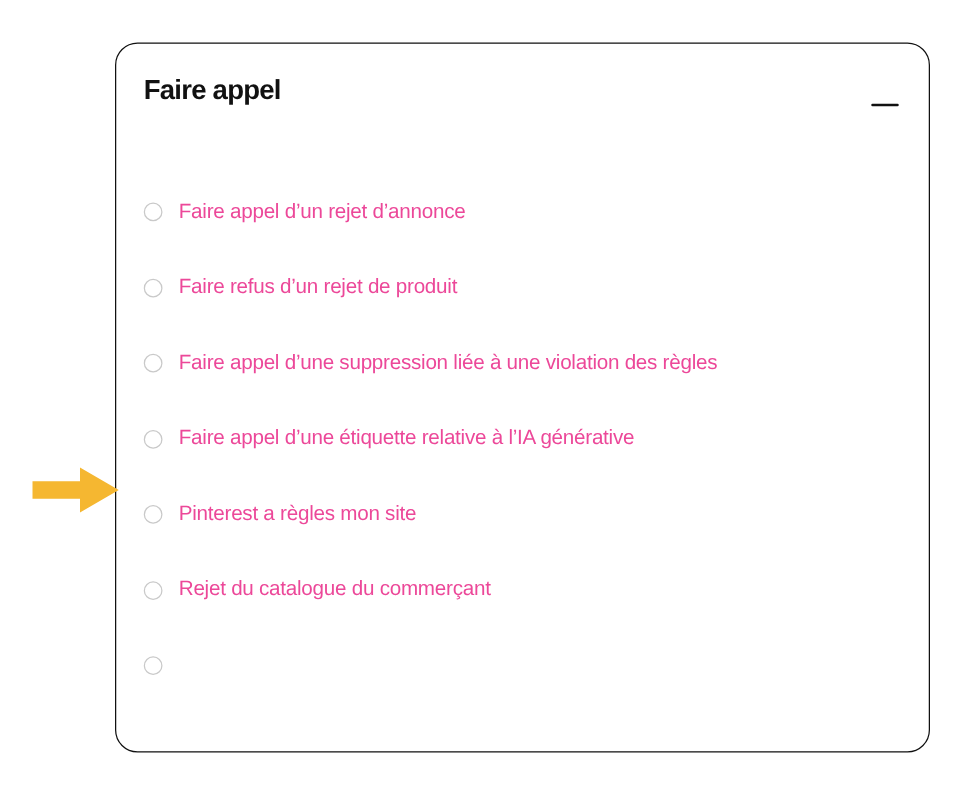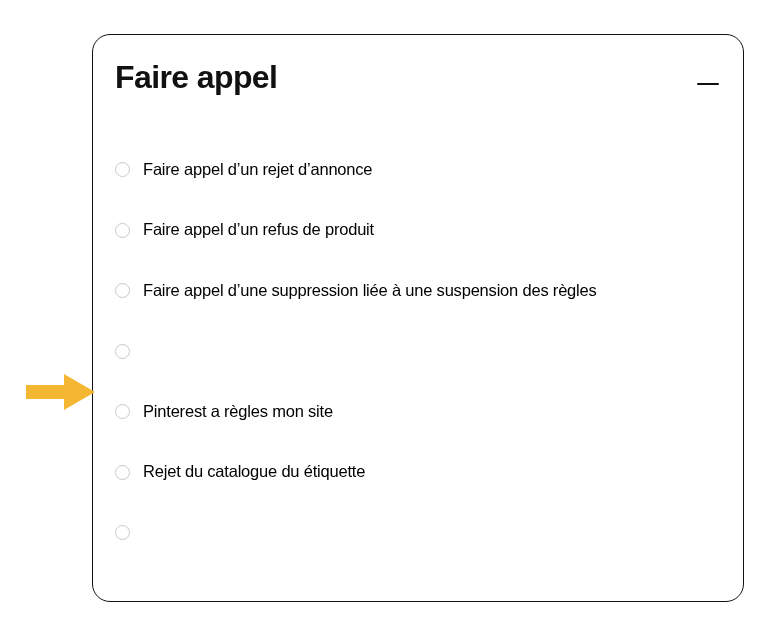--- a/index.html
+++ b/index.html
@@ -36,21 +36,21 @@
 
   .card-header {
     position: relative;
     height: 86px;
   }
 
   .card-title {
     position: absolute;
     left: 22px;
     top: 24px;
-    font-size: 32px;
+    font-size: 22px;
     font-weight: 700;
     letter-spacing: -0.6px;
     color: #111111;
     margin: 0;
   }
 
   .collapse-button {
     position: absolute;
     right: 18px;
     top: 34px;
@@ -93,21 +93,21 @@
     min-width: 15px;
     border: 1.5px solid #c9c9c9;
     border-radius: 50%;
     box-sizing: border-box;
     background: #ffffff;
     margin-right: 13px;
   }
 
   .option-label {
     font-size: 16.5px;
-    color: #000000;
+    color: #ec4899;
     letter-spacing: -0.2px;
     line-height: 1.2;
     white-space: nowrap;
   }
 
   .help-icon {
     display: inline-flex;
     align-items: center;
     justify-content: center;
     width: 15px;
@@ -147,41 +147,42 @@
 
     <div class="options">
 
       <div class="option-row">
         <span class="radio"></span>
         <span class="option-label">Faire appel d’un rejet d’annonce</span>
       </div>
 
       <div class="option-row">
         <span class="radio"></span>
-        <span class="option-label">Faire appel d’un refus de produit</span>
+        <span class="option-label">Faire refus d’un rejet de produit</span>
       </div>
 
       <div class="option-row">
         <span class="radio"></span>
-        <span class="option-label">Faire appel d’une suppression liée à une suspension des règles</span>
+        <span class="option-label">Faire appel d’une suppression liée à une violation des règles</span>
       </div>
 
 
       <div class="option-row">
         <span class="radio"></span>
+        <span class="option-label">Faire appel d’une étiquette relative à l’IA générative</span>
       </div>
 
       <div class="option-row">
         <span class="radio"></span>
         <span class="option-label">Pinterest a règles mon site</span>
       </div>
 
       <div class="option-row">
         <span class="radio"></span>
-        <span class="option-label">Rejet du catalogue du étiquette</span>
+        <span class="option-label">Rejet du catalogue du commerçant</span>
       </div>
 
       <div class="option-row">
         <span class="radio"></span>
       </div>
 
     </div>
   </div>
 
   <svg class="arrow-pointer" viewBox="0 0 74 40">

